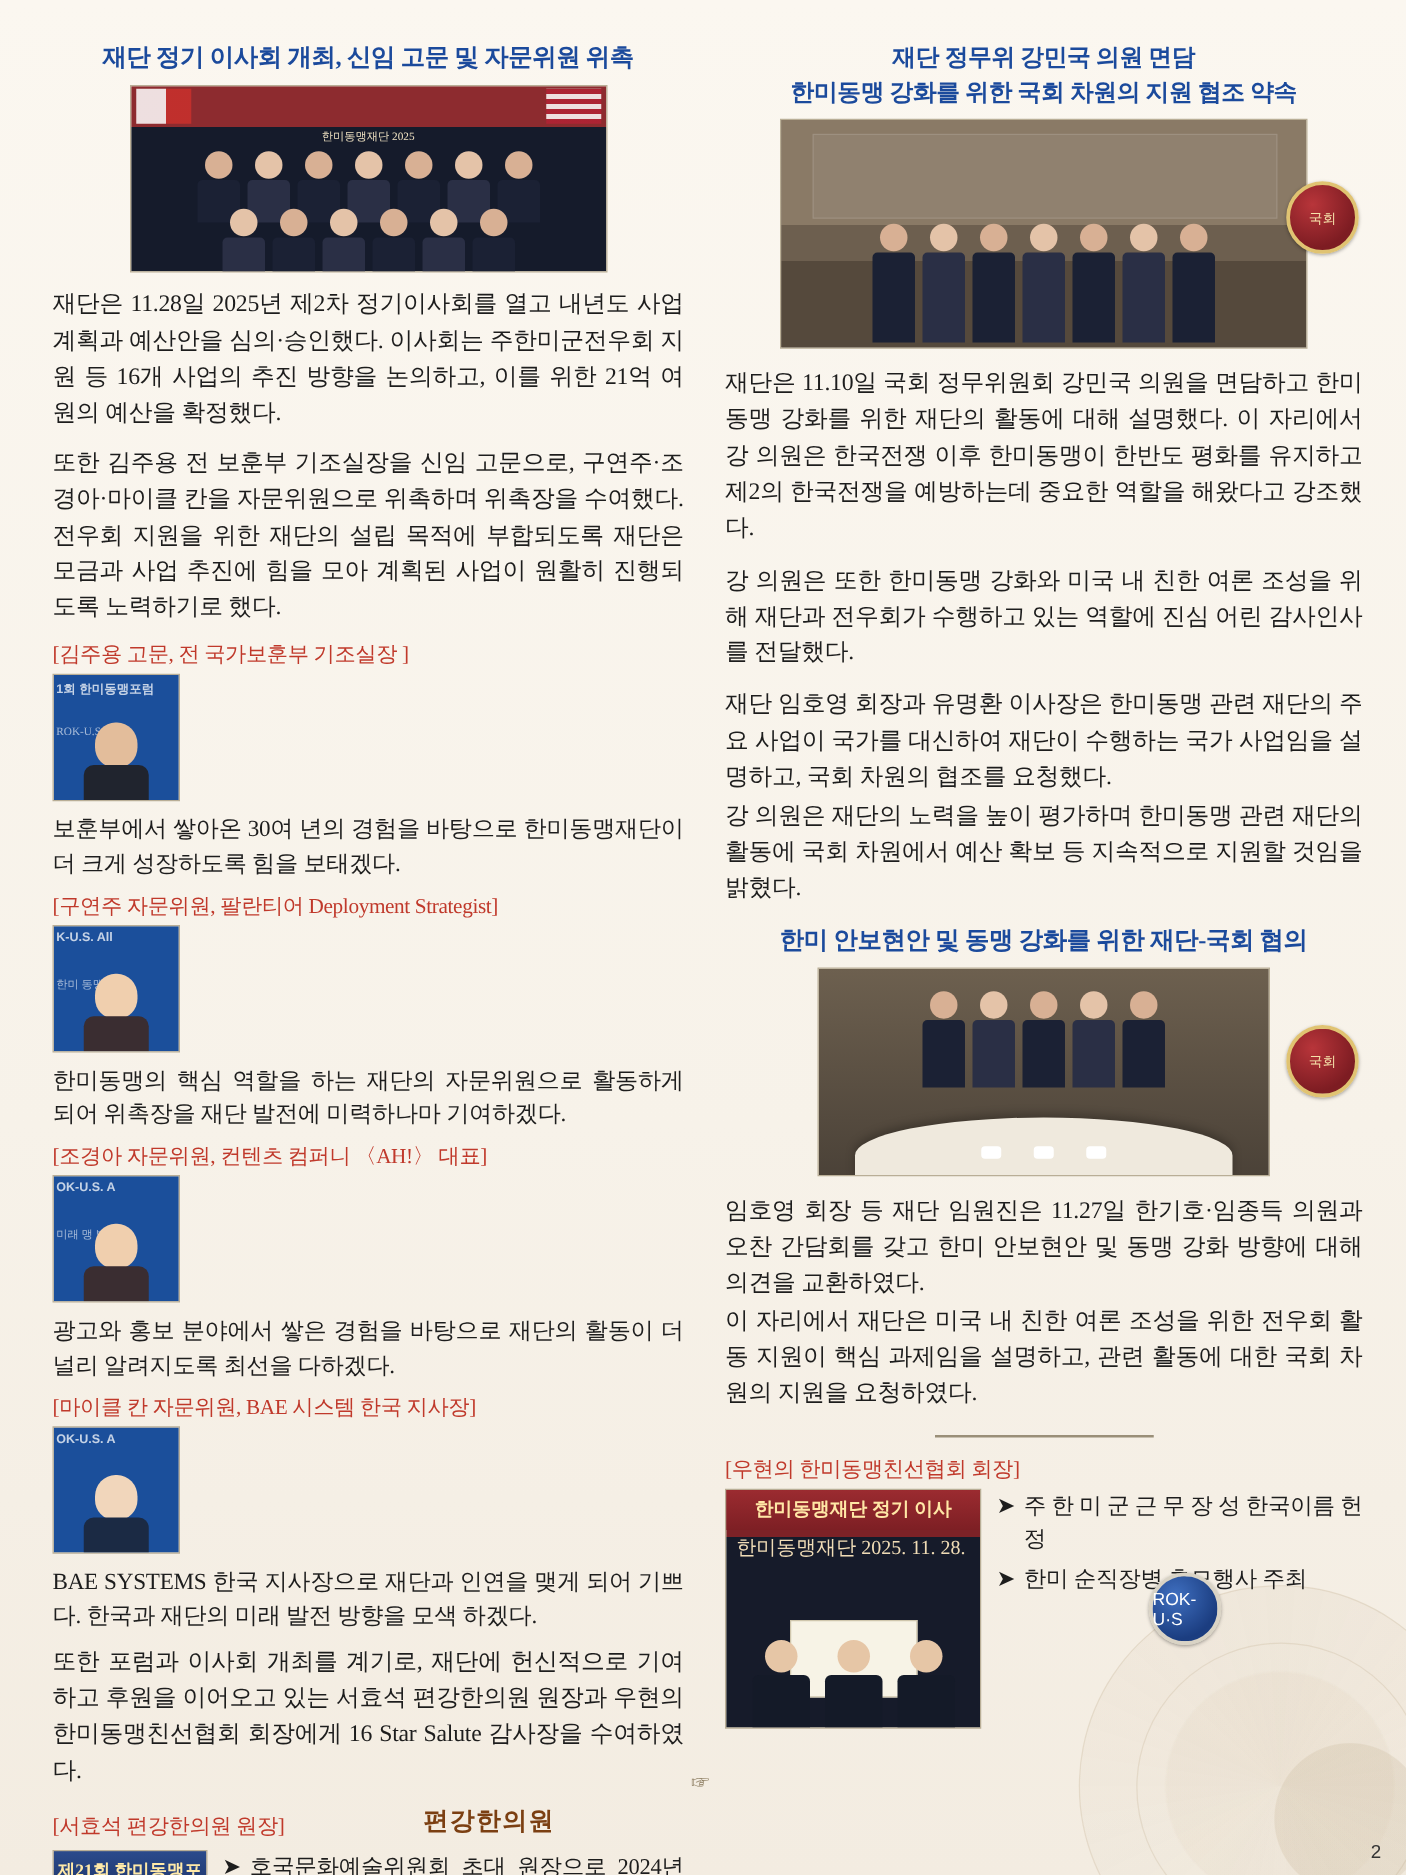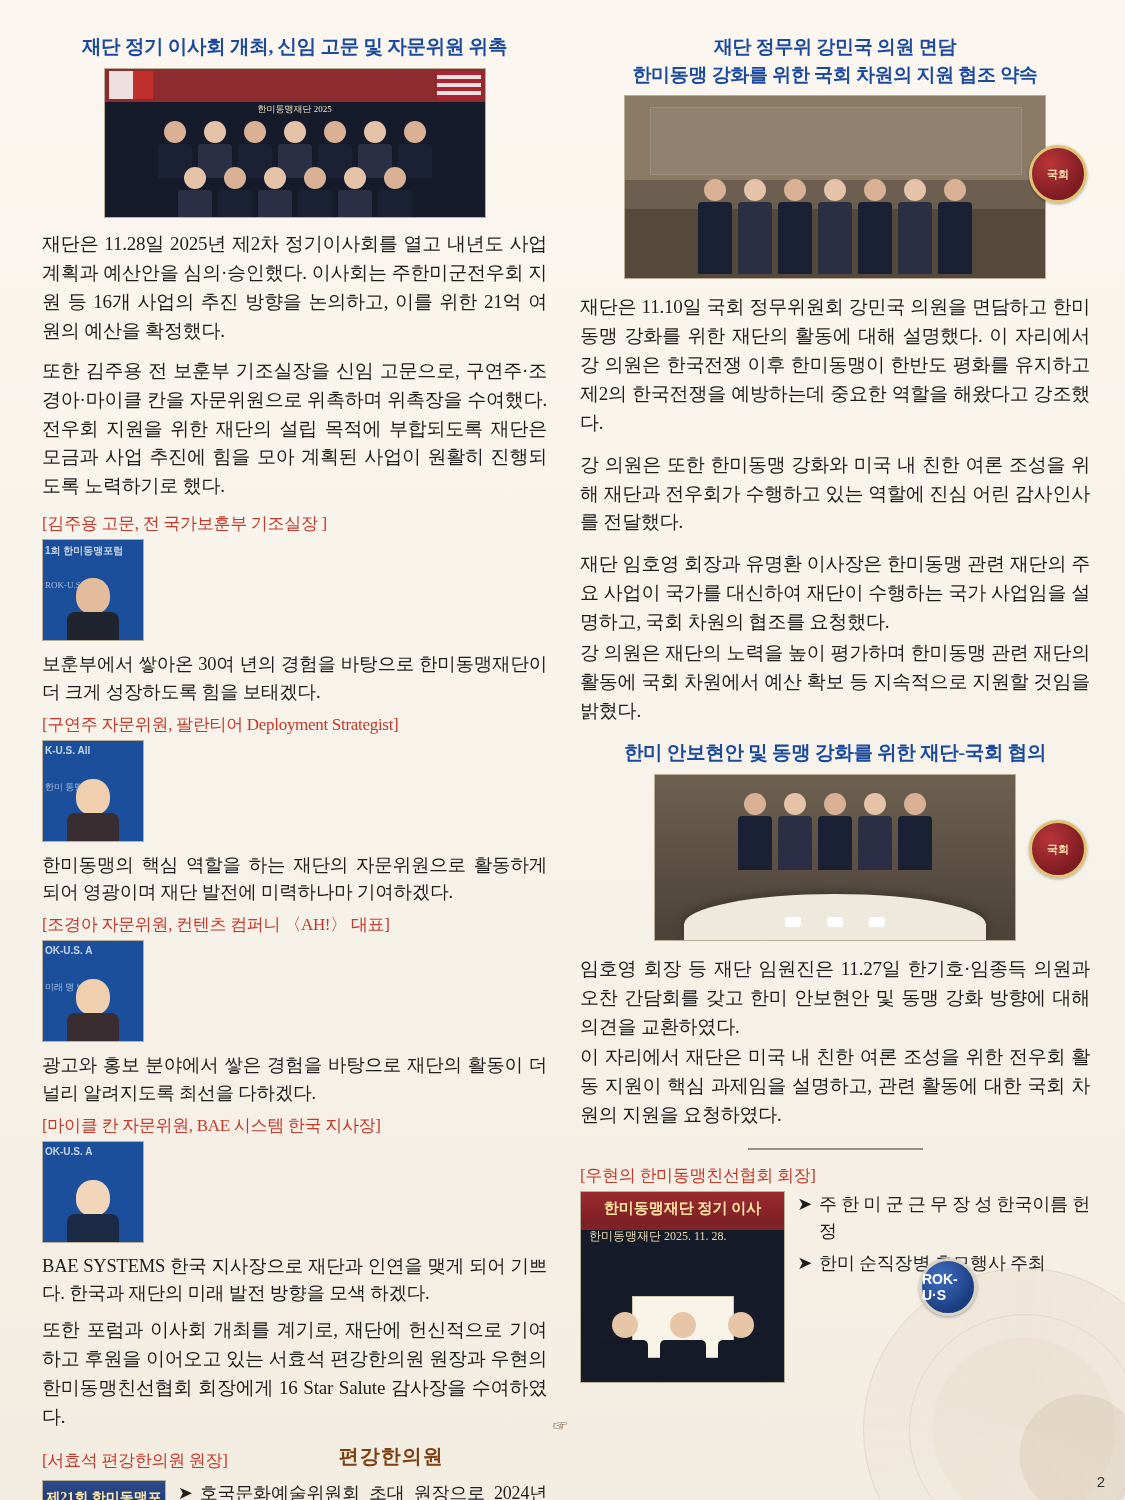--- a/index.html
+++ b/index.html
@@ -80,21 +80,21 @@
   .ph3 .cupset{ position:absolute; bottom:8%; left:0; right:0; display:flex; justify-content:center; gap:26px;}
   .ph3 .cup{ width:16px;height:10px;background:#fff;border-radius:3px;}
 
   
   .seal{
     width:52px;height:52px;border-radius:50%;
     background:radial-gradient(circle at 35% 30%, #b8353a, #7d1c22 70%);
     border:3px solid #e0c372;
     box-shadow:0 1px 3px rgba(0,0,0,.35);
     display:flex;align-items:center;justify-content:center;
-    color:#f6e3ab;font-size:11px;font-weight:bold;
+    color:#f6e3ab;font-size:11px;font-weight:normal;
     font-family:"Liberation Sans", sans-serif;
   }
   .seal.blue{
     background:radial-gradient(circle at 35% 30%, #3f6fc0, #1b3d80 70%);
     border-color:#d9d3c5; color:#fff; font-size:14px;
   }
   .seal-pos1{ position:absolute; right:0; top:118px; }
   .seal-pos2{ position:absolute; right:0; top:786px; }
 
   p.body-text{
@@ -162,21 +162,21 @@
   .award-photo .p3{ position:absolute;bottom:0;left:0;right:0;display:flex;justify-content:center;gap:10px;}
   .award-photo .p3 .pp{ width:44px;}
   .award-photo .p3 .pp .hh{ width:26px;height:26px;border-radius:50%;background:#e6c6a6;margin:0 auto;}
   .award-photo .p3 .pp .bb{ width:44px;height:40px;background:#101726;border-radius:5px 5px 0 0;margin-top:2px;}
 
   .award-photo2{
     width:215px;height:190px;border:1px solid #b9ae96;position:relative;overflow:hidden;
     background:linear-gradient(180deg,#7d2227 0 20%, #161b2a 20% 100%);
   }
   .award-photo2 .top{ position:absolute;left:0;right:0;top:0;height:32px;background:linear-gradient(180deg,#9b2b30,#7d1f24); color:#ffe7a6; font-size:15px; font-weight:bold; text-align:center; line-height:32px; white-space:nowrap; overflow:hidden;}
-  .award-photo2 .sub2{ position:absolute;left:8px;top:36px;color:#f0dcb6;font-size:12px;}
+  .award-photo2 .sub2{ position:absolute;left:8px;top:36px;color:#f0dcb6;font-size:16px;}
   .award-photo2 .cert{ position:absolute; left:50%; transform:translateX(-50%); bottom:24px; width:100px;height:60px;background:#f7f3e6;border:1px solid #cfc6ad;}
   .award-photo2 .p3{ position:absolute;bottom:0;left:0;right:0;display:flex;justify-content:center;gap:12px;}
   .award-photo2 .p3 .pp .hh{ width:26px;height:26px;border-radius:50%;background:#e6c6a6;margin:0 auto;}
   .award-photo2 .p3 .pp .bb{ width:46px;height:42px;background:#141a28;border-radius:5px 5px 0 0;margin-top:2px;}
 
   .divider{ width:175px; height:2px; background:#9a8f78; margin:18px auto 14px auto;}
 
   .pointer{ color:#8a7a5e; font-size:17px; }
 
   .page-num{
@@ -275,21 +275,21 @@
     <div class="label">[구연주 자문위원, 팔란티어 Deployment Strategist]</div>
     <div class="quote-block">
       <div class="headshot f">
         <div class="bgtext">K-U.S. All</div>
         <div class="bgtext2">한미   동맹  전</div>
         <div class="face">
             <div class="h"></div>
             <div class="s"></div>
           </div>
       </div>
-      <div class="quote-text">한미동맹의 핵심 역할을 하는 재단의 자문위원으로 활동하게 되어 영광이며 재단 발전에 미력하나마 기여하겠다.</div>
+      <div class="quote-text">한미동맹의 핵심 역할을 하는 재단의 자문위원으로 활동하게 되어 위촉장을 재단 발전에 미력하나마 기여하겠다.</div>
     </div>
 
     <div class="label">[조경아 자문위원, 컨텐츠 컴퍼니 〈AH!〉 대표]</div>
     <div class="quote-block">
       <div class="headshot f">
         <div class="bgtext">OK-U.S. A</div>
         <div class="bgtext2">미래   맹 발</div>
         <div class="face">
             <div class="h"></div>
             <div class="s"></div>

